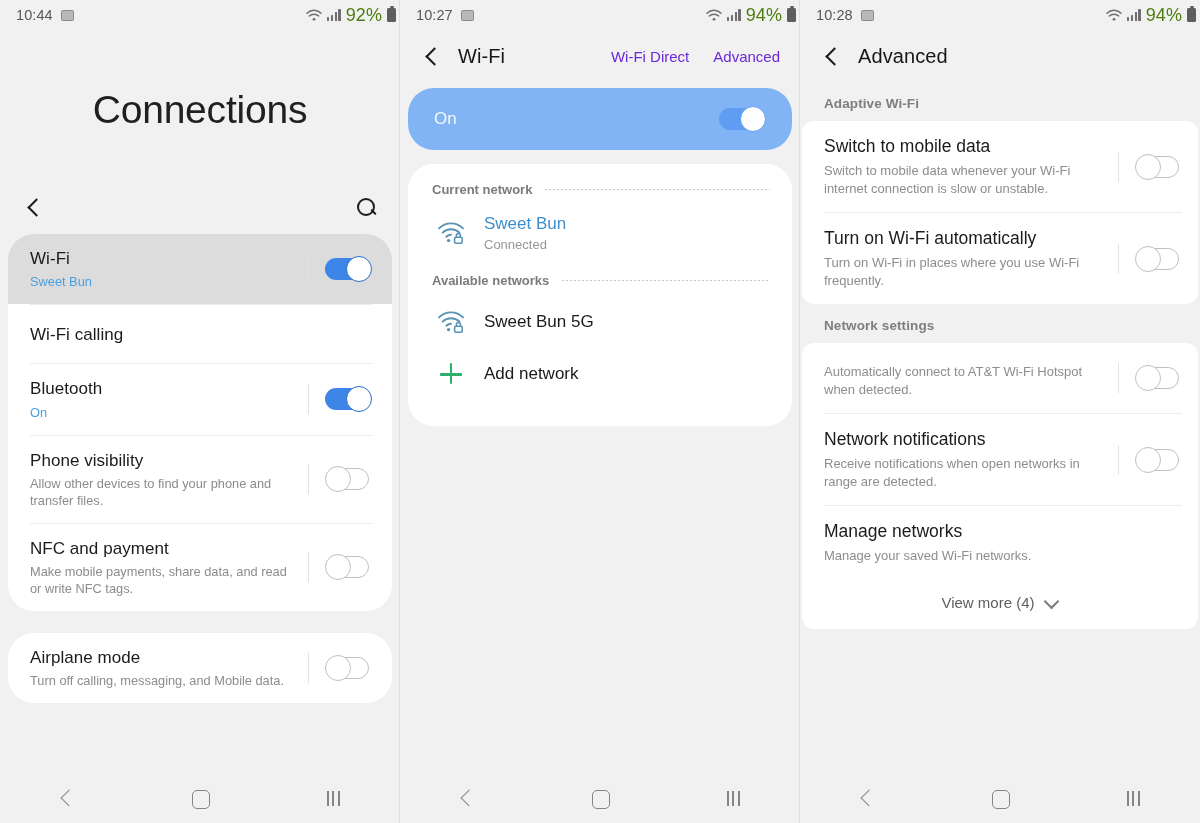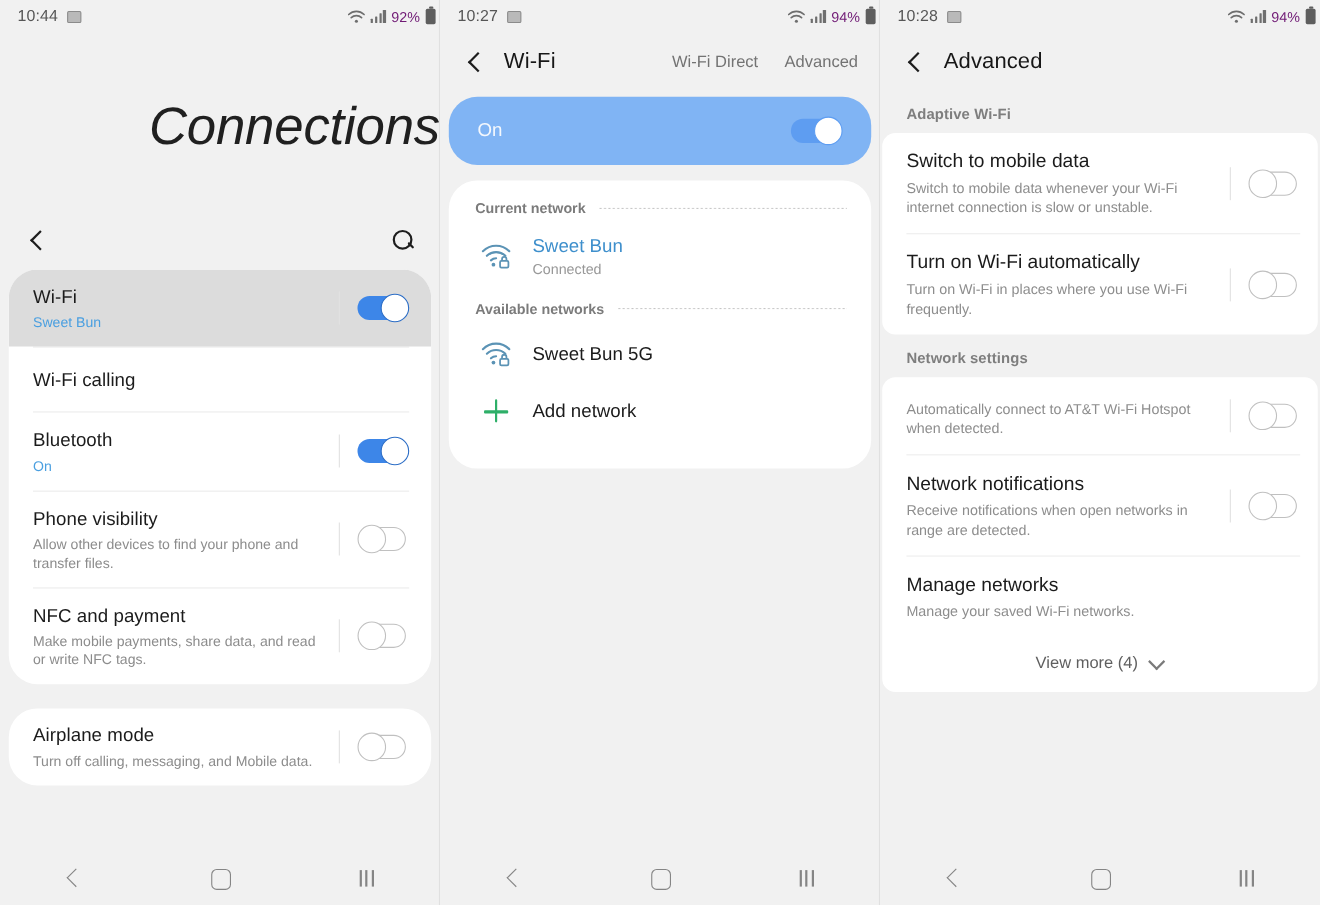--- a/index.html
+++ b/index.html
@@ -27,21 +27,21 @@
     font-size: 14.5px; color: #5a5a5a;
     letter-spacing: .1px;
   }
   .sb-time { font-size: 14.5px; color: #565656; }
   .sb-icon-img {
     width: 13px; height: 11px; margin-left: 8px;
     border: 1.6px solid #8b8b8b; border-radius: 1.5px;
     position: relative; background: #b9b9b9;
   }
   .sb-right { margin-left: auto; display: flex; align-items: center; gap: 5px; }
-  .sb-batt-text { font-size: 13px; color: #701a75; }
+  .sb-batt-text { font-size: 18px; color: #4d7c0f; }
   .ico-wifi-sb { width: 16px; height: 13px; position: relative; }
   .ico-sig { display: flex; align-items: flex-end; gap: 1.4px; height: 12px; }
   .ico-sig i { width: 2.4px; background: #6e6e6e; display: block; border-radius: .5px;}
   .ico-sig i:nth-child(1){height:4px}
   .ico-sig i:nth-child(2){height:6.5px}
   .ico-sig i:nth-child(3){height:9px}
   .ico-sig i:nth-child(4){height:12px}
   .ico-batt {
     width: 9px; height: 14px; background: #5e5e5e;
     border-radius: 1.5px; position: relative;
@@ -59,34 +59,34 @@
   }
   .chev-back::before{
     content:""; position:absolute; left:8px; top:5.5px;
     width:11px; height:11px;
     border-left:2px solid #1d1d1d; border-bottom:2px solid #1d1d1d;
     transform: rotate(45deg);
   }
   .appbar-title { font-size: 20px; color: #171717; margin-left: 14px; letter-spacing: .1px;}
   .appbar-actions { margin-left: auto; display: flex; align-items: center; gap: 20px; }
   .appbar-action {
-    font-size: 15px; color: #737373; cursor: pointer;
+    font-size: 15px; color: #6d28d9; cursor: pointer;
     position: relative; padding: 4px 2px; white-space: nowrap;
   }
   .appbar-action.pressed::before {
     content:""; position:absolute; left:50%; top:50%;
     width:54px; height:54px; border-radius:50%;
     background: rgba(0,0,0,0.16);
     transform: translate(-50%,-50%); z-index:-1;
   }
 
   
   .big-title {
-    font-size: 48px; color: #202020; font-weight: 400;
-    text-align: right; margin-top: 58px; letter-spacing: -.2px; font-style: italic;
+    font-size: 39px; color: #202020; font-weight: 400;
+    text-align: center; margin-top: 58px; letter-spacing: -.2px;
   }
   .subbar {
     height: 54px; display:flex; align-items:center;
     padding: 0 22px; margin-top: 48px;
   }
   .ico-search { width: 24px; height: 24px; margin-left: auto; position: relative; cursor:pointer;}
   .ico-search::before{
     content:""; position:absolute; left:3px; top:3px; width:14px; height:14px;
     border:2px solid #1d1d1d; border-radius:50%;
   }

